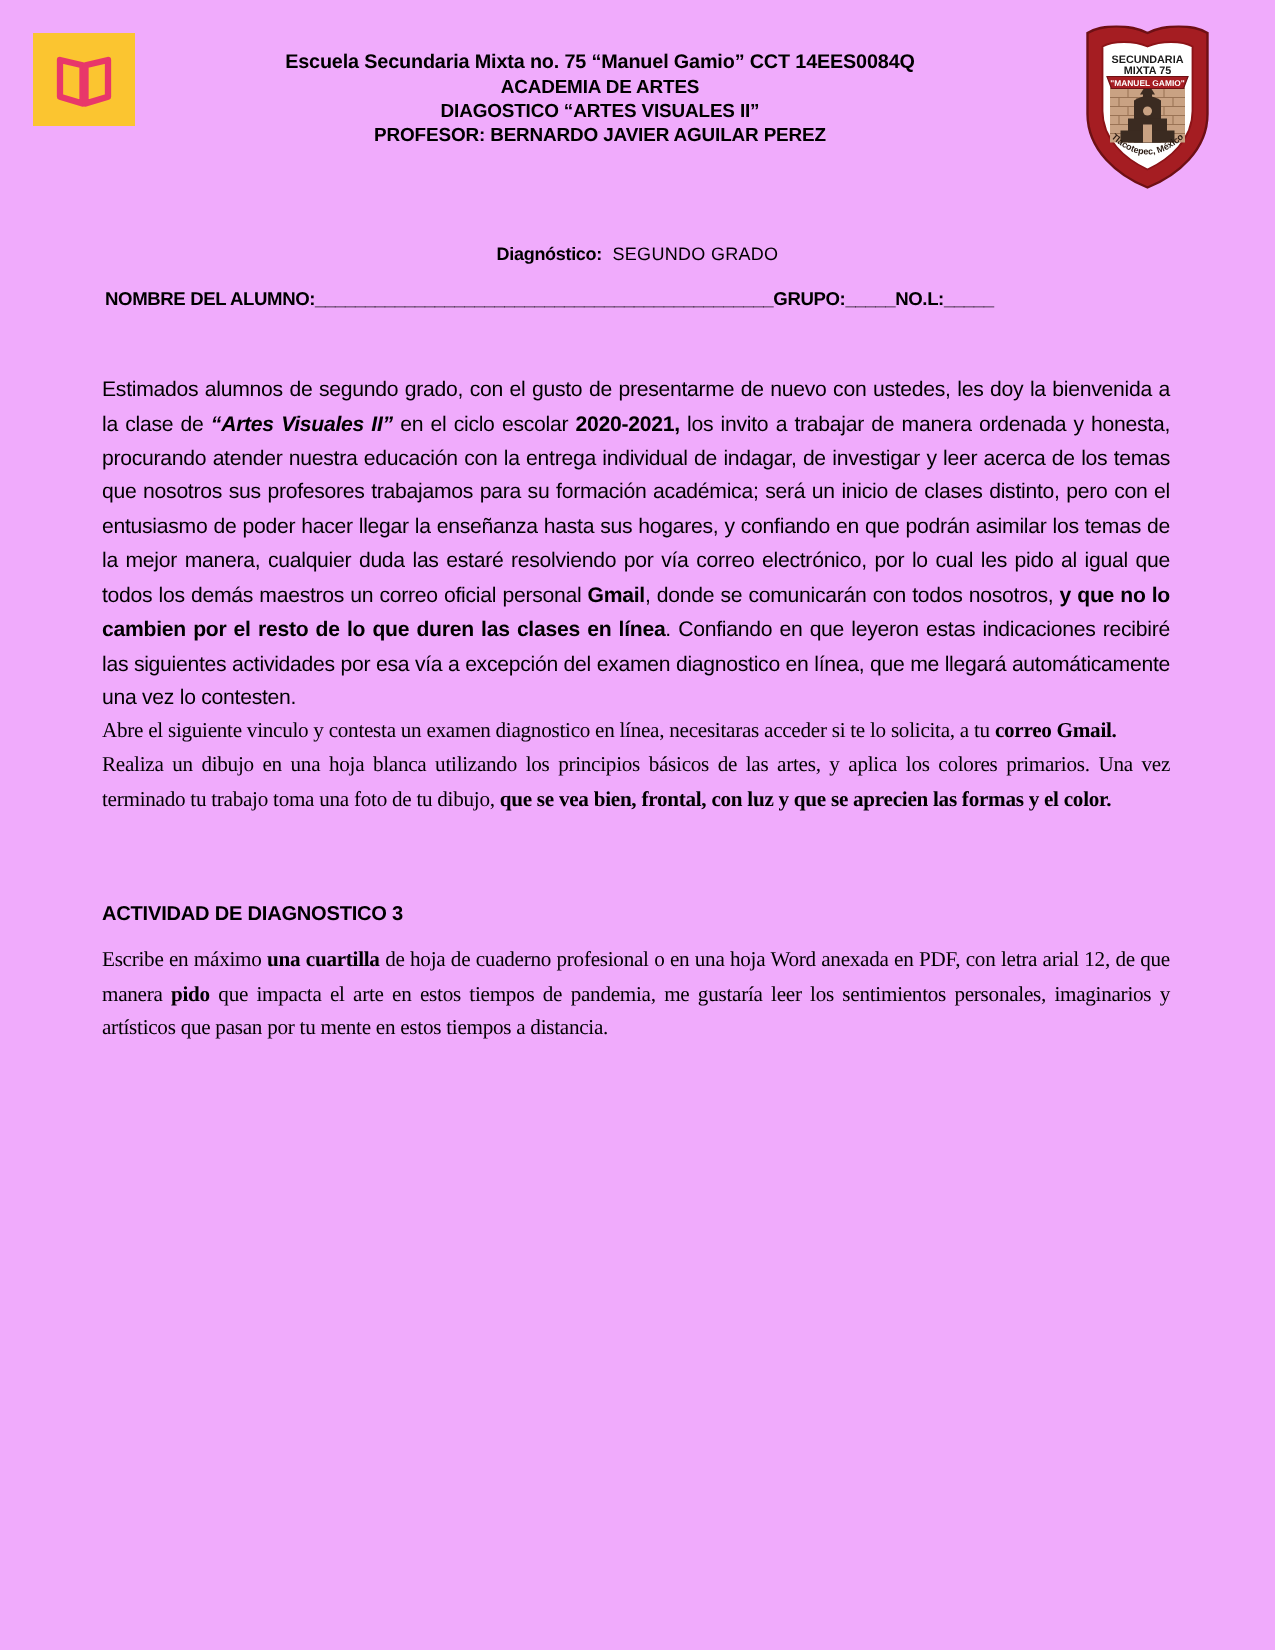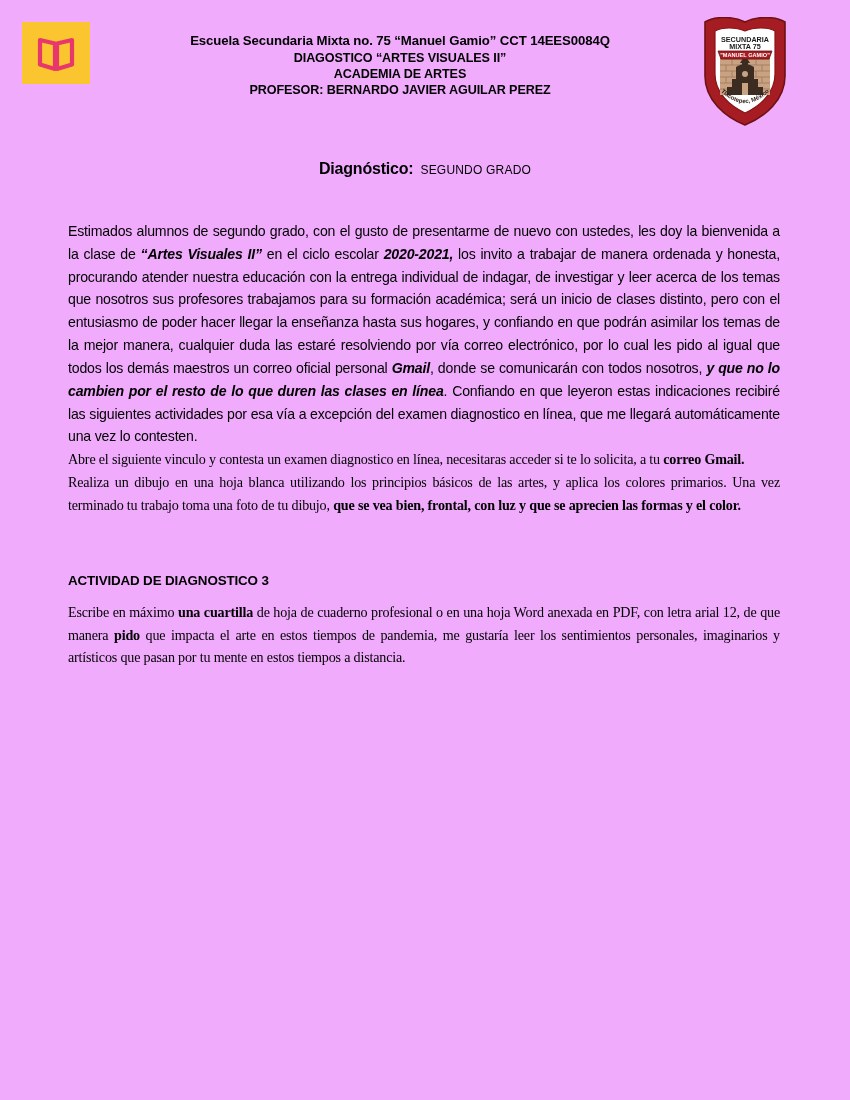--- a/index.html
+++ b/index.html
@@ -56,34 +56,34 @@
   .header-titles .hline {
     font-weight: bold;
     font-size: 12.6px;
     letter-spacing: -0.1px;
     white-space: nowrap;
   }
   .header-titles .hline.l1 { font-size: 13.2px; }
 
   .crest {
     position: absolute;
-    right: 56px;
+    right: 36px;
     top: 17px;
     width: 98px;
     height: 112px;
   }
 
   
   .diag-line {
     text-align: center;
     margin-top: 25px;
     white-space: nowrap;
   }
   .diag-label {
-    font-size: 16px;
+    font-size: 12px;
     font-weight: bold;
     letter-spacing: -0.2px;
     text-align: right;
   }
   .diag-value {
     font-size: 12px;
     font-weight: normal;
     letter-spacing: 0.2px;
     margin-left: 7px;
   }
@@ -103,21 +103,21 @@
     width: 712px;
   }
   .para {
     text-align: justify;
     text-justify: inter-word;
     font-size: 14.1px;
     line-height: 1.62;
     margin: 0 0 14px 0;
     letter-spacing: -0.18px;
   }
-  .para b { font-weight: bold; font-style: italic; }
+  .para b { font-weight: bold; }
   .para .bi { font-weight: bold; font-style: italic; }
 
   .intro { margin-bottom: 0; }
 
   .act-head {
     font-size: 13.4px;
     font-weight: bold;
     letter-spacing: -0.15px;
     margin: 0 0 13px 0;
   }
@@ -159,22 +159,22 @@
       <span>
         <svg width="40" height="40" viewBox="0 0 40 40" aria-hidden="true">
           <path d="M4 7 L19 10.5 L19 36 L4 31.5 Z" fill="none" stroke="#E8376A" stroke-width="4.2" stroke-linejoin="round"></path>
           <path d="M36 7 L21 10.5 L21 36 L36 31.5 Z" fill="none" stroke="#E8376A" stroke-width="4.2" stroke-linejoin="round"></path>
         </svg>
       </span>
     </div>
 
     <div class="header-titles">
       <div class="hline l1">Escuela Secundaria Mixta no. 75 “Manuel Gamio” CCT 14EES0084Q</div>
+      <div class="hline">ACADEMIA DE ARTES</div>
       <div class="hline">DIAGOSTICO “ARTES VISUALES II”</div>
-      <div class="hline">ACADEMIA DE ARTES</div>
       <div class="hline">PROFESOR: BERNARDO JAVIER AGUILAR PEREZ</div>
     </div>
 
     <div class="crest">
       <svg width="98" height="112" viewBox="0 0 98 112" aria-hidden="true">
         <defs>
           <clipPath id="shieldClip">
             <path d="M49 9 C38 4, 22 4, 13 9 L13 58 C13 80, 31 96, 49 104 C67 96, 85 80, 85 58 L85 9 C76 4, 60 4, 49 9 Z"></path>
           </clipPath>
         </defs>
@@ -236,20 +236,21 @@
           <textPath href="#crestArc" startOffset="50%" text-anchor="middle">Tlacotepec, México</textPath>
         </text>
       </svg>
     </div>
   </div>
 
   <div class="diag-line">
     <span class="diag-label">Diagnóstico:</span><span class="diag-value">SEGUNDO GRADO</span>
   </div>
 
+  <div class="nombre-line">NOMBRE DEL ALUMNO:______________________________________________GRUPO:_____NO.L:_____</div>
 
   <div class="body-area">
 
     <p class="para intro"><span>Estimados alumnos de segundo grado, con el gusto de presentarme de nuevo con ustedes, les doy la bienvenida a la clase de </span><span class="bi">“Artes Visuales II”</span><span> en el ciclo escolar </span><b>2020-2021,</b><span> los invito a trabajar de manera ordenada y honesta, procurando atender nuestra educación con la entrega individual de indagar, de investigar y leer acerca de los temas que nosotros sus profesores trabajamos para su formación académica; será un inicio de clases distinto, pero con el entusiasmo de poder hacer llegar la enseñanza hasta sus hogares, y confiando en que podrán asimilar los temas de la mejor manera, cualquier duda las estaré resolviendo por vía correo electrónico, por lo cual les pido al igual que todos los demás maestros un correo oficial personal </span><b>Gmail</b><span>, donde se comunicarán con todos nosotros, </span><b>y que no lo cambien por el resto de lo que duren las clases en línea</b><span>. Confiando en que leyeron estas indicaciones recibiré las siguientes actividades por esa vía a excepción del examen diagnostico en línea, que me llegará automáticamente una vez lo contesten.</span></p>
 
     <p class="act-body nojust"><span>Abre el siguiente vinculo y contesta un examen diagnostico en línea, necesitaras acceder si te lo solicita, a tu </span><b>correo Gmail.</b></p>
 
 
     <p class="act-body"><span>Realiza un dibujo en una hoja blanca utilizando los principios básicos de las artes, y aplica los colores primarios. Una vez terminado tu trabajo toma una foto de tu dibujo, </span><b>que se vea bien, frontal, con luz y que se aprecien las formas y el color.</b></p>
 

